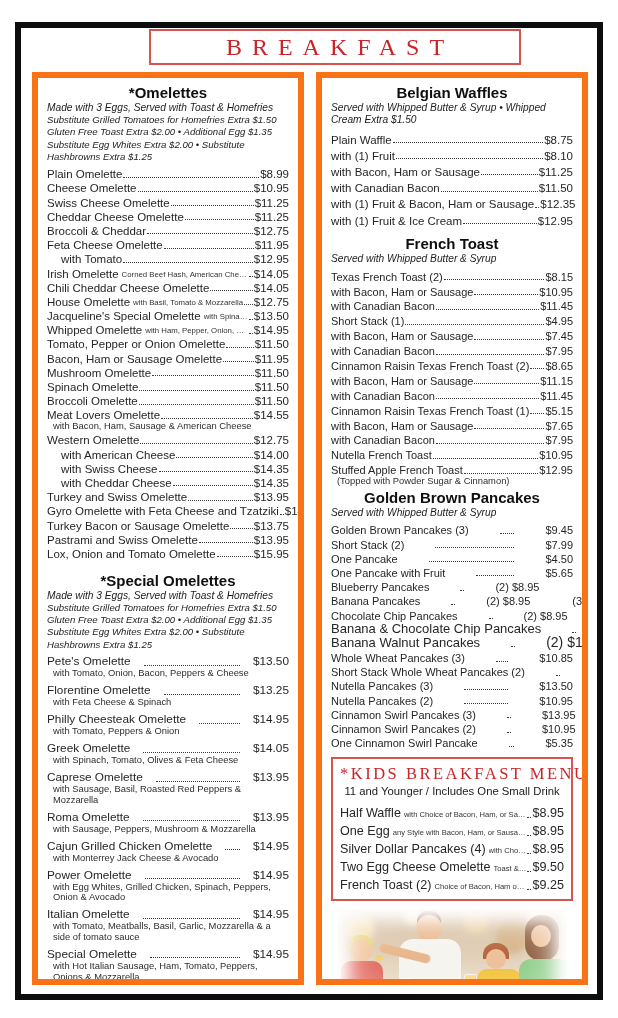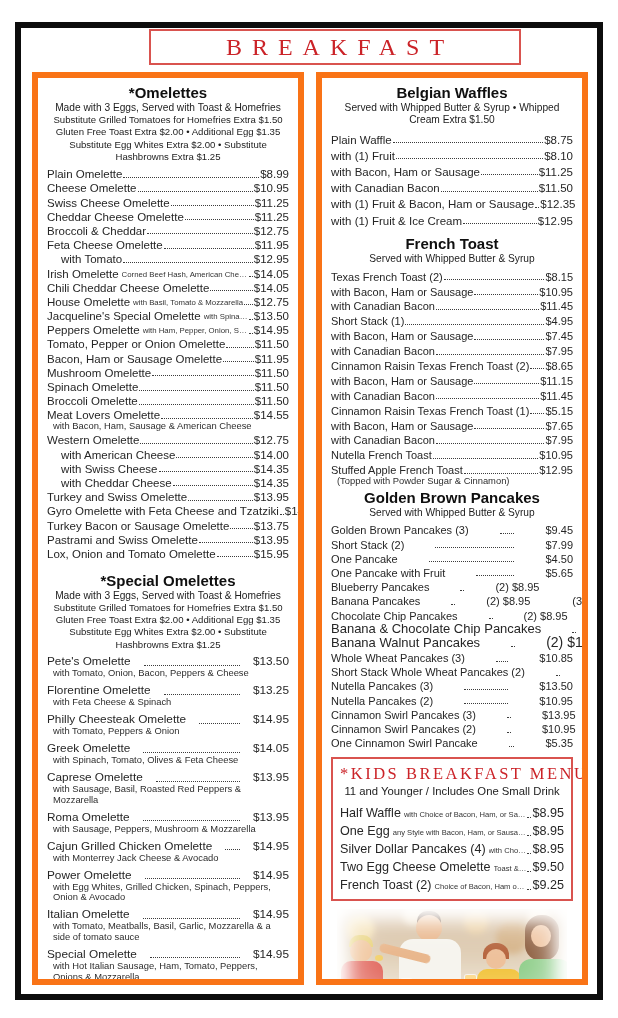--- a/index.html
+++ b/index.html
@@ -8,21 +8,21 @@
   .frame{position:absolute;left:15px;right:15px;top:22px;bottom:18px;border:6px solid #0d0d0d;}
   .title-box{position:absolute;left:149px;top:29px;width:372px;height:36px;background:#fff;
         border:2px solid var(--red-border,#d9534f);display:flex;align-items:center;justify-content:center;z-index:2;box-sizing:border-box;}
   .title-text{font-family:"Liberation Serif",serif;font-size:24px;letter-spacing:10px;color:var(--red,#cb2328);
         padding-left:10px;white-space:nowrap;}
   .col{position:absolute;top:72px;width:272px;height:913px;border:6px solid #f97316;background:#fff;
         padding:6px 9px;box-sizing:border-box;overflow:hidden;}
   .col-left{left:32px;}
   .col-right{left:316px;}
   .sec-title{text-align:center;font-weight:bold;font-size:15px;line-height:18px;color:#0f0f0f;}
-  .sec-sub{text-align:center;font-size:9.6px;line-height:12.2px;color:#1c1c1c;}
+  .sec-sub{font-size:9.6px;line-height:12.2px;color:#1c1c1c;font-style:italic;}
   .sec-sub.first{font-size:10.2px;}
   .sec{margin-bottom:2px;}
   .mt8{margin-top:8px;}
   .mt12{margin-top:12px;}
   .items{margin-top:3px;}
   
   .mi-line{display:flex;align-items:flex-end;font-size:11.5px;color:#262626;}
   .mi-name{white-space:nowrap;flex-shrink:0;}
   .mi-note{font-size:7.8px;margin-left:3px;white-space:nowrap;overflow:hidden;text-overflow:ellipsis;
            flex-shrink:1;min-width:0;padding-bottom:1px;color:#333;}
@@ -157,21 +157,21 @@
           <div class="mi">
             <div class="mi-line">
               <span class="mi-name">Jacqueline's Special Omelette</span>
               <span class="mi-note">with Spinach, Tomato, Sausage &amp; Feta Cheese.</span>
               <span class="leader"></span>
               <span class="mi-price">$13.50</span>
             </div>
           </div>
           <div class="mi">
             <div class="mi-line">
-              <span class="mi-name">Peppers Omelette</span>
+              <span class="mi-name">Whipped Omelette</span>
               <span class="mi-note">with Ham, Pepper, Onion, Salsa, American Cheese</span>
               <span class="leader"></span>
               <span class="mi-price">$14.95</span>
             </div>
           </div>
           <div class="mi">
             <div class="mi-line">
               <span class="mi-name">Tomato, Pepper or Onion Omelette</span>
               <span class="leader"></span>
               <span class="mi-price">$11.50</span>

